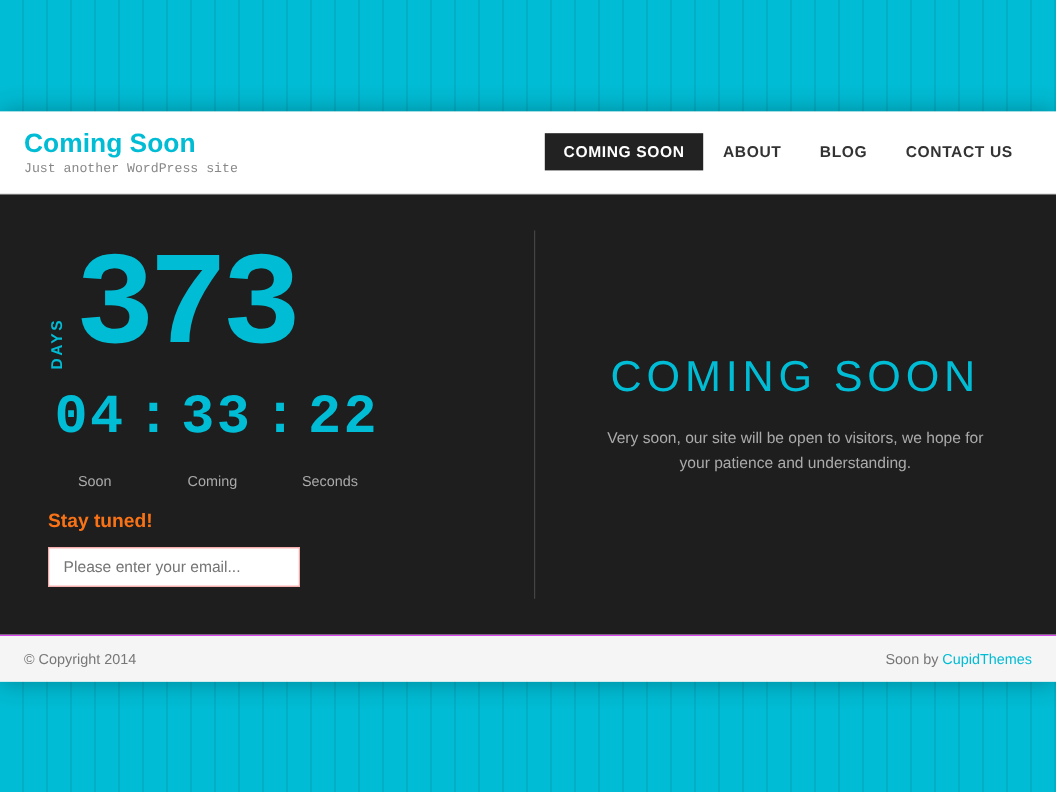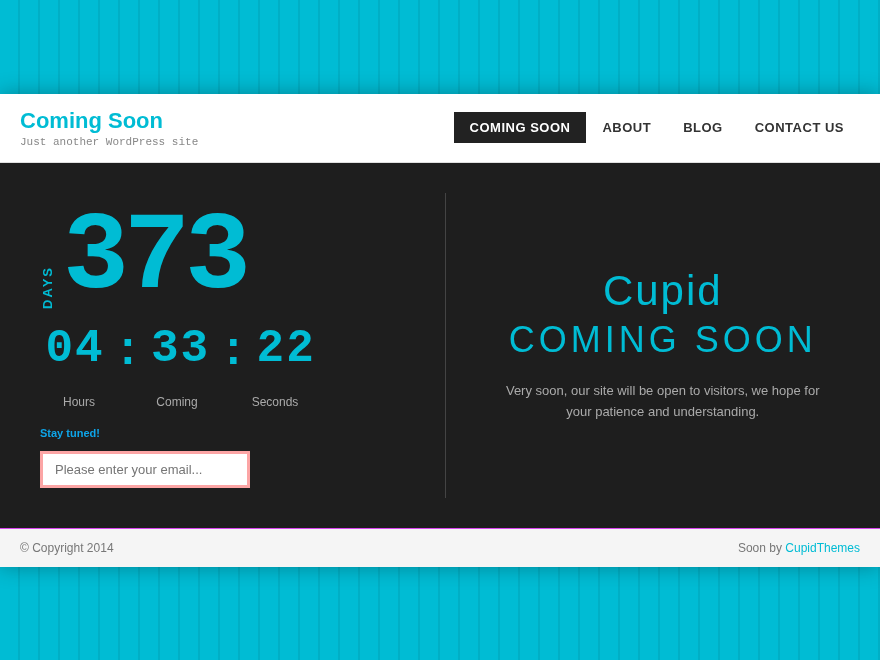--- a/index.html
+++ b/index.html
@@ -113,21 +113,21 @@
       font-size: 110px;
       color: #00bcd4;
       font-weight: bold;
       line-height: 1;
       letter-spacing: -5px;
       font-family: 'Courier New', monospace;
     }
 
     .time-row {
       display: flex;
-      align-items: flex-end;
+      align-items: center;
       gap: 0;
       margin-bottom: 20px;
     }
 
     .time-segment {
       font-size: 46px;
       color: #00bcd4;
       font-family: 'Courier New', monospace;
       font-weight: bold;
       letter-spacing: 2px;
@@ -157,36 +157,36 @@
       color: #aaa;
       min-width: 70px;
       text-align: center;
     }
 
     .time-label-spacer {
       width: 28px;
     }
 
     .stay-tuned {
-      font-size: 11px;
-      color: #0ea5e9;
+      font-size: 16px;
+      color: #f97316;
       font-weight: bold;
       margin-bottom: 12px;
     }
 
     .email-row {
       display: flex;
       gap: 0;
     }
 
     .email-input {
       padding: 8px 12px;
       font-size: 13px;
       color: #666;
-      border: 3px solid #fca5a5;
+      border: 1px solid #fca5a5;
       background: #fff;
       width: 210px;
       outline: none;
     }
 
     .subscribe-btn {
       padding: 8px 16px;
       background: #555;
       color: #fff;
       font-size: 13px;
@@ -289,38 +289,37 @@
 
       <div class="time-row">
         <div class="time-segment">04</div>
         <div class="time-colon">:</div>
         <div class="time-segment">33</div>
         <div class="time-colon">:</div>
         <div class="time-segment">22</div>
       </div>
 
       <div class="time-labels-row">
-        <div class="time-label">Hours</div>
+        <div class="time-label">Soon</div>
         <div class="time-label-spacer"></div>
         <div class="time-label">Coming</div>
         <div class="time-label-spacer"></div>
         <div class="time-label">Seconds</div>
       </div>
 
       <div class="stay-tuned">Stay tuned!</div>
 
       <div class="email-row">
         <input class="email-input" type="email" placeholder="Please enter your email..." style="">
       </div>
     </div>
 
     <div class="panel-divider"></div>
 
     <div class="right-panel">
-      <div class="cupid-title">Cupid</div>
       <div class="coming-soon-title">COMING SOON</div>
       <div class="coming-soon-desc">Very soon, our site will be open to visitors, we hope for your patience and understanding.</div>
     </div>
 
   </main>
 
   <footer class="footer">
     <div class="footer-copyright">© Copyright 2014</div>
     <div class="footer-theme">
       <span>Soon by </span><a class="footer-theme-link" href="#">CupidThemes</a>

